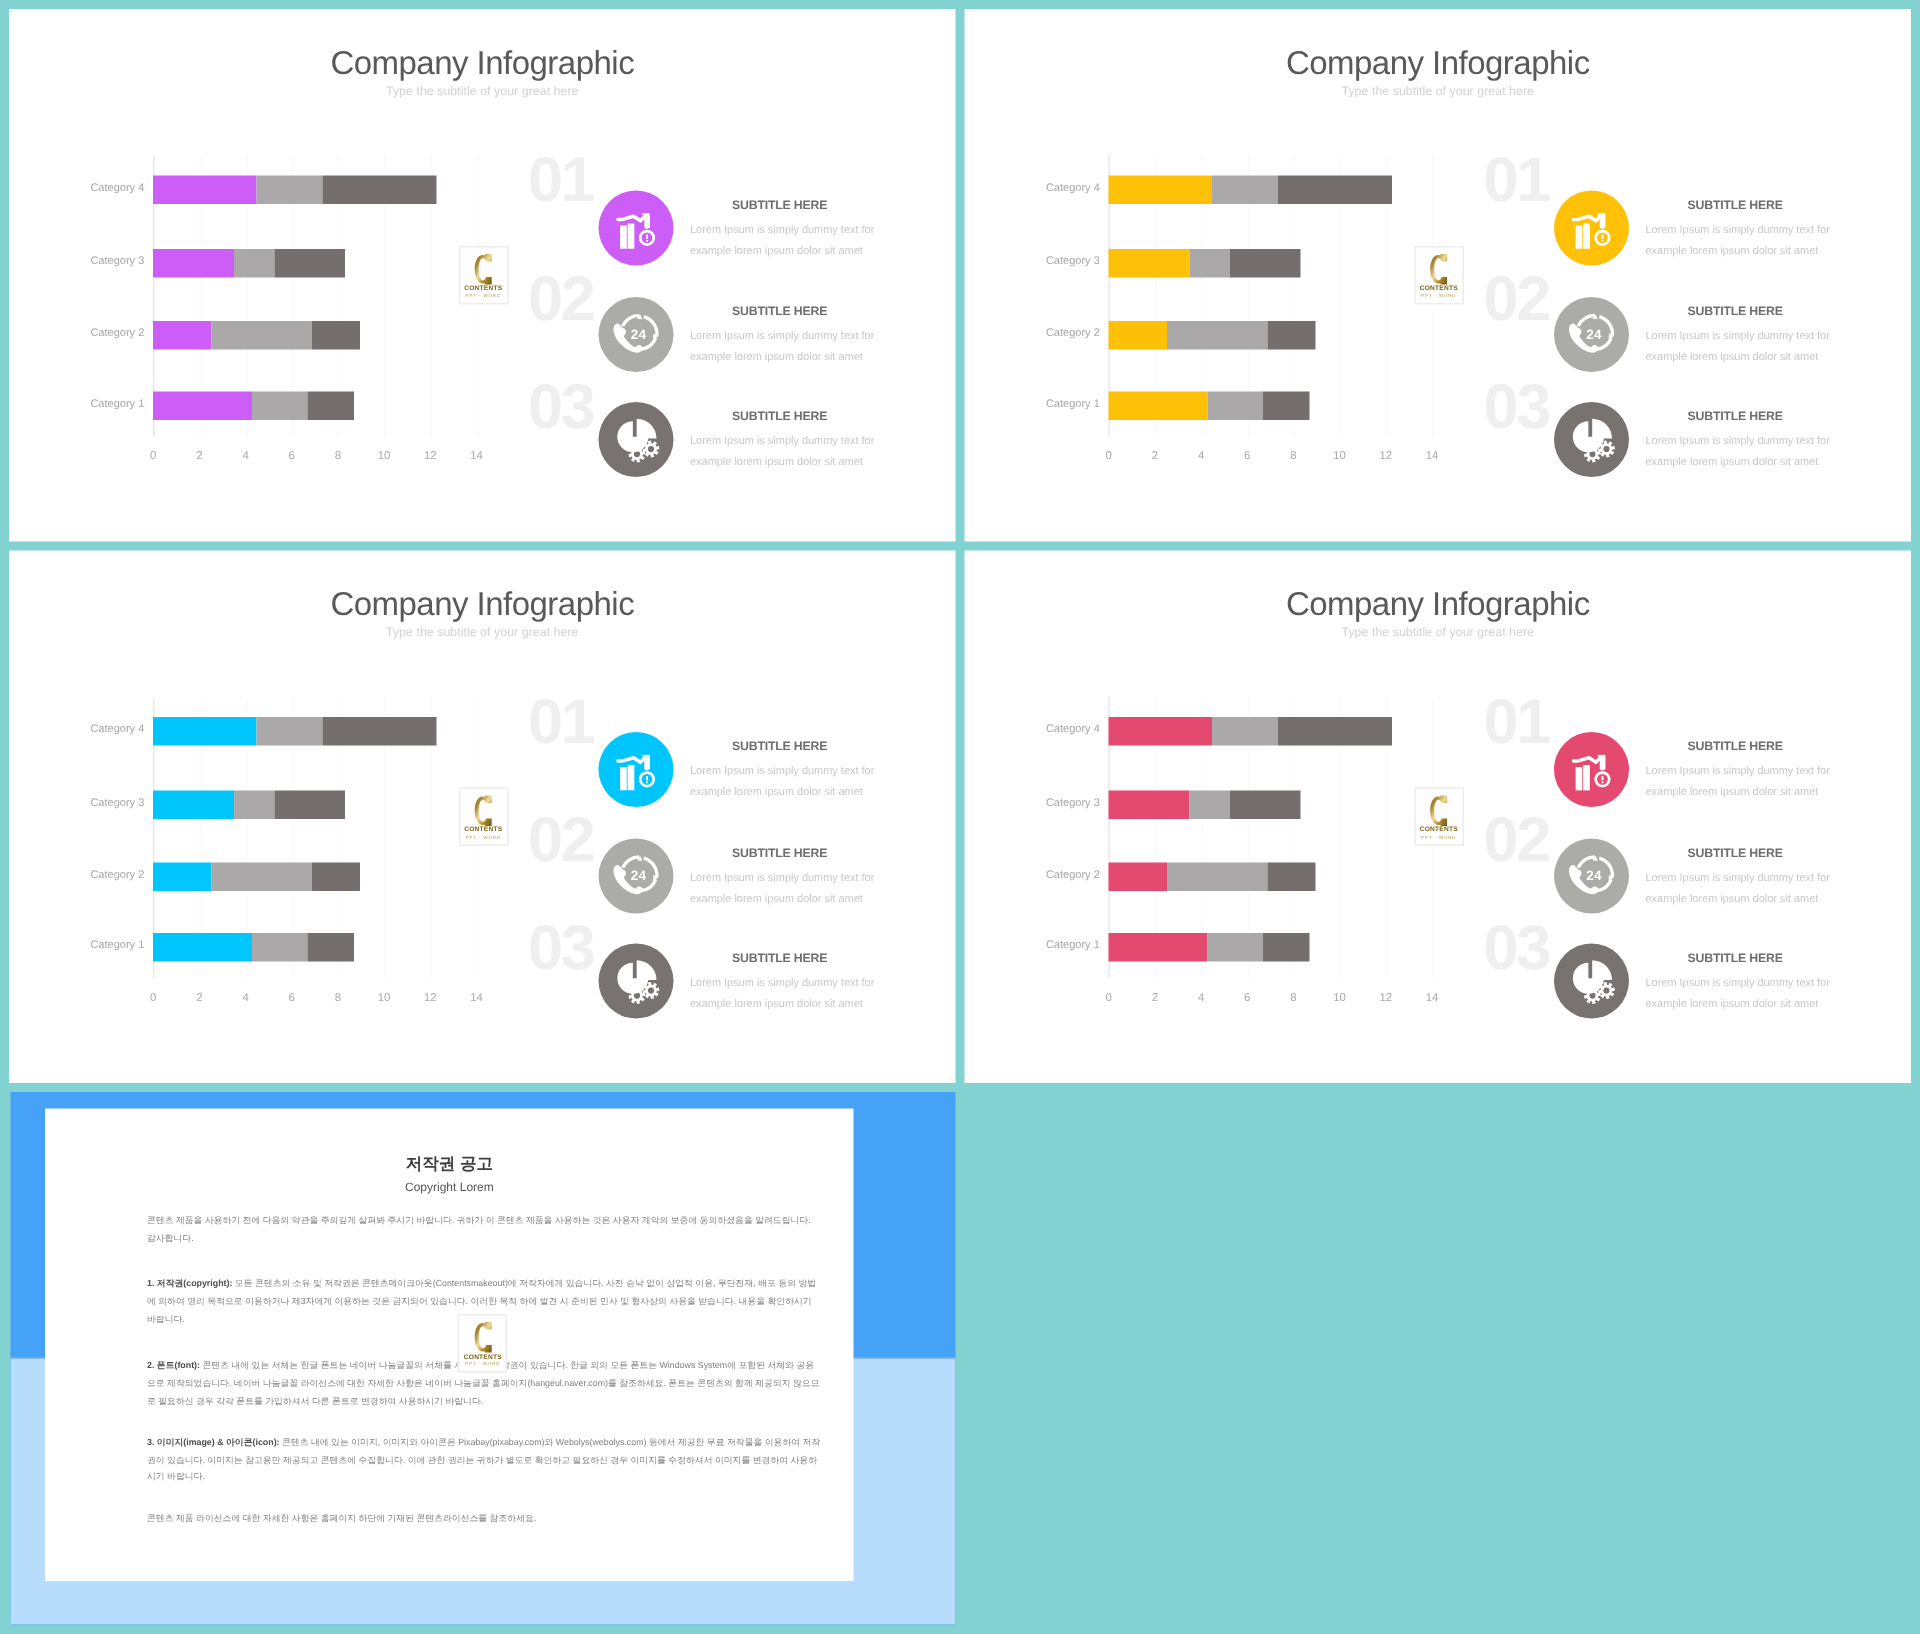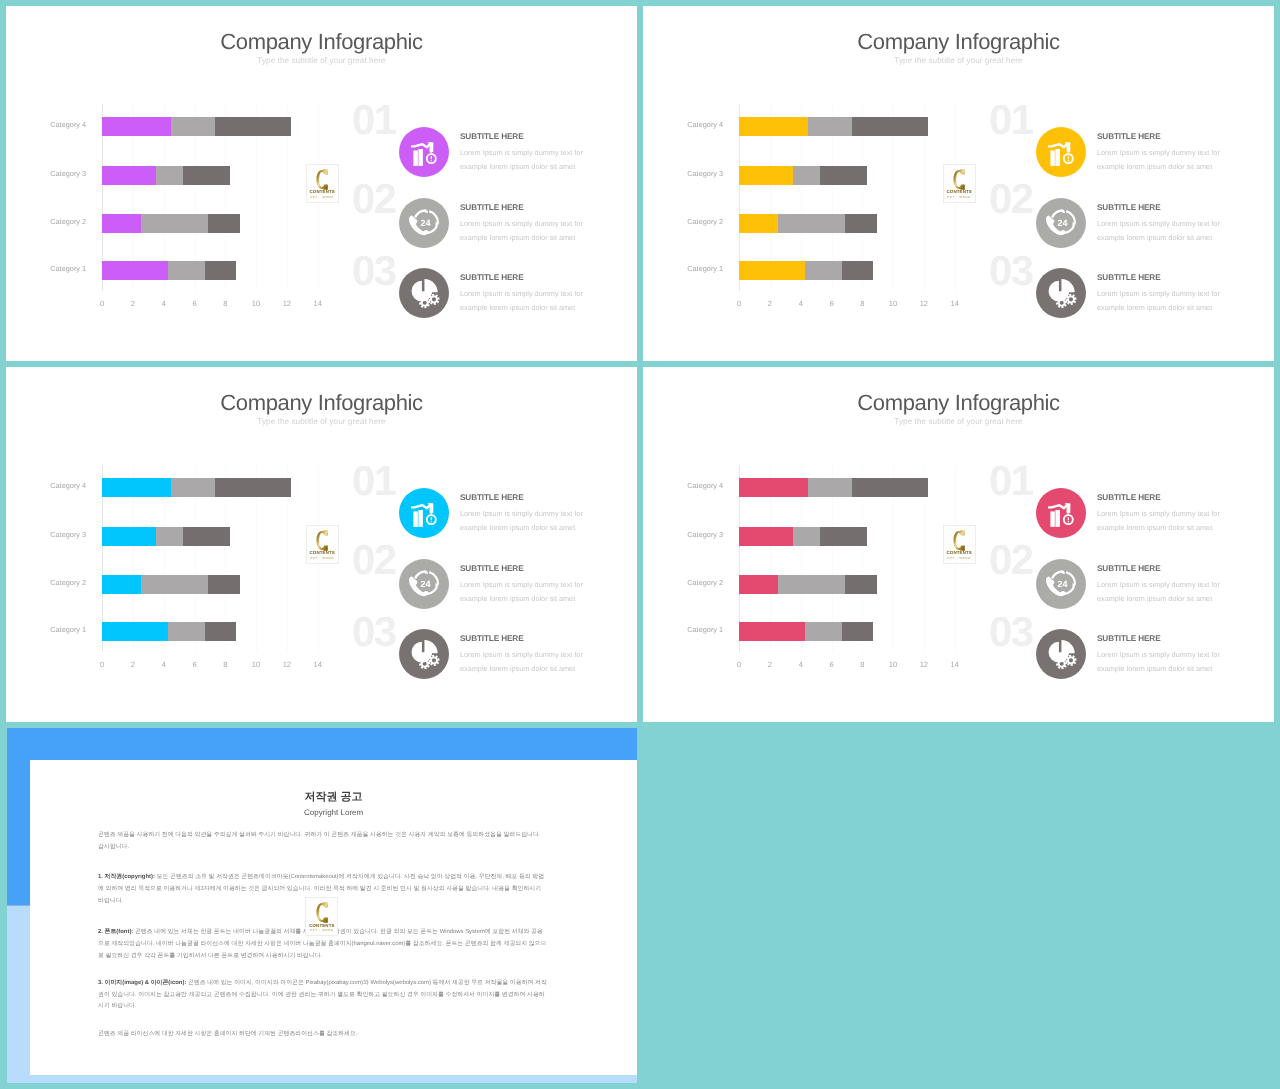--- a/index.html
+++ b/index.html
@@ -13,48 +13,48 @@
   .s3{left:6px;top:367px;width:631px;height:355px;}
   .s4{left:643px;top:367px;width:631px;height:355px;}
 
   .title{position:absolute;left:0;right:0;top:23.5px;text-align:center;font-size:22px;color:#595959;
          font-weight:400;letter-spacing:-.35px;line-height:1.1;}
   .subtitle{position:absolute;left:0;right:0;top:49.5px;text-align:center;font-size:8.2px;color:#d2d2d2;
             letter-spacing:.05px;line-height:1.1;}
 
   
   .chart{position:absolute;left:0;top:0;width:100%;height:100%;}
-  .catlabel{position:absolute;font-size:7.35px;color:#a6a6a6;text-align:center;line-height:1;}
+  .catlabel{position:absolute;font-size:7.35px;color:#a6a6a6;text-align:right;line-height:1;}
   .ticklabel{position:absolute;font-size:7.6px;color:#a9a9a9;text-align:center;line-height:1;}
   .gridline{position:absolute;width:1px;background:#fafafa;}
   .axisline{position:absolute;width:1px;background:#e8e8e8;}
   .seg{position:absolute;height:19px;}
 
   
   .bignum{position:absolute;font-size:42px;font-weight:700;color:#efefef;
           letter-spacing:-1.5px;line-height:1;}
   .circ{position:absolute;width:50px;height:50px;border-radius:50%;}
   .circ svg{position:absolute;left:0;top:0;}
   .subhead{position:absolute;font-size:8.2px;font-weight:700;color:#6e6e6e;letter-spacing:-.12px;
-           line-height:1;white-space:nowrap;}
+           line-height:1;white-space:nowrap;margin-left:28px;}
   .body{position:absolute;font-size:7.3px;color:#c8c8c8;line-height:1.92;width:125px;letter-spacing:0;}
 
   
   .logo{position:absolute;width:30.8px;height:37.2px;background:#fefefe;border:.5px solid #ededed;}
   .logo .lc{position:absolute;left:0;right:0;top:4.1px;text-align:center;line-height:0;}
   .logo .lt{position:absolute;left:0;right:0;top:25.6px;text-align:center;font-size:4.4px;font-weight:700;
             color:#7d6318;font-family:"Liberation Sans",sans-serif;letter-spacing:.15px;line-height:1;}
   .logo .lt2{position:absolute;left:0;right:0;top:31px;text-align:center;font-size:2.9px;
              color:#b09747;font-family:"Liberation Sans",sans-serif;letter-spacing:.6px;line-height:1;}
 
   
   .s5{position:absolute;left:6.5px;top:727.5px;width:630px;height:355px;background:#46a2f7;overflow:hidden;}
   .s5 .fade{position:absolute;left:0;top:177.5px;width:630px;height:177.5px;background:rgba(255,255,255,.62);
             border-top:1.5px solid rgba(20,90,150,.30);box-sizing:border-box;}
-  .s5 .paper{position:absolute;left:23.6px;top:32px;width:607px;height:315.5px;background:#fff;}
+  .s5 .paper{position:absolute;left:23.6px;top:11px;width:539px;height:315.5px;background:#fff;}
   .nt-title{position:absolute;left:0;right:0;top:32.9px;text-align:center;font-size:11px;font-weight:700;
             color:#3f3f3f;line-height:1;}
   .nt-sub{position:absolute;left:0;right:0;top:49.4px;text-align:center;font-size:8px;color:#555;line-height:1;}
   .nt-body{position:absolute;left:67.9px;top:70.5px;width:449px;font-size:5.9px;color:#7f7f7f;line-height:11.9px;}
   .nt-body p{margin:0 0 18.6px 0;}
   .nt-body p:nth-child(3){margin-bottom:15.2px;}
   .nt-body p:nth-child(4){margin-bottom:15.6px;}
   .nt-body b{color:#4d4d4d;}
 </style>
 </head>

